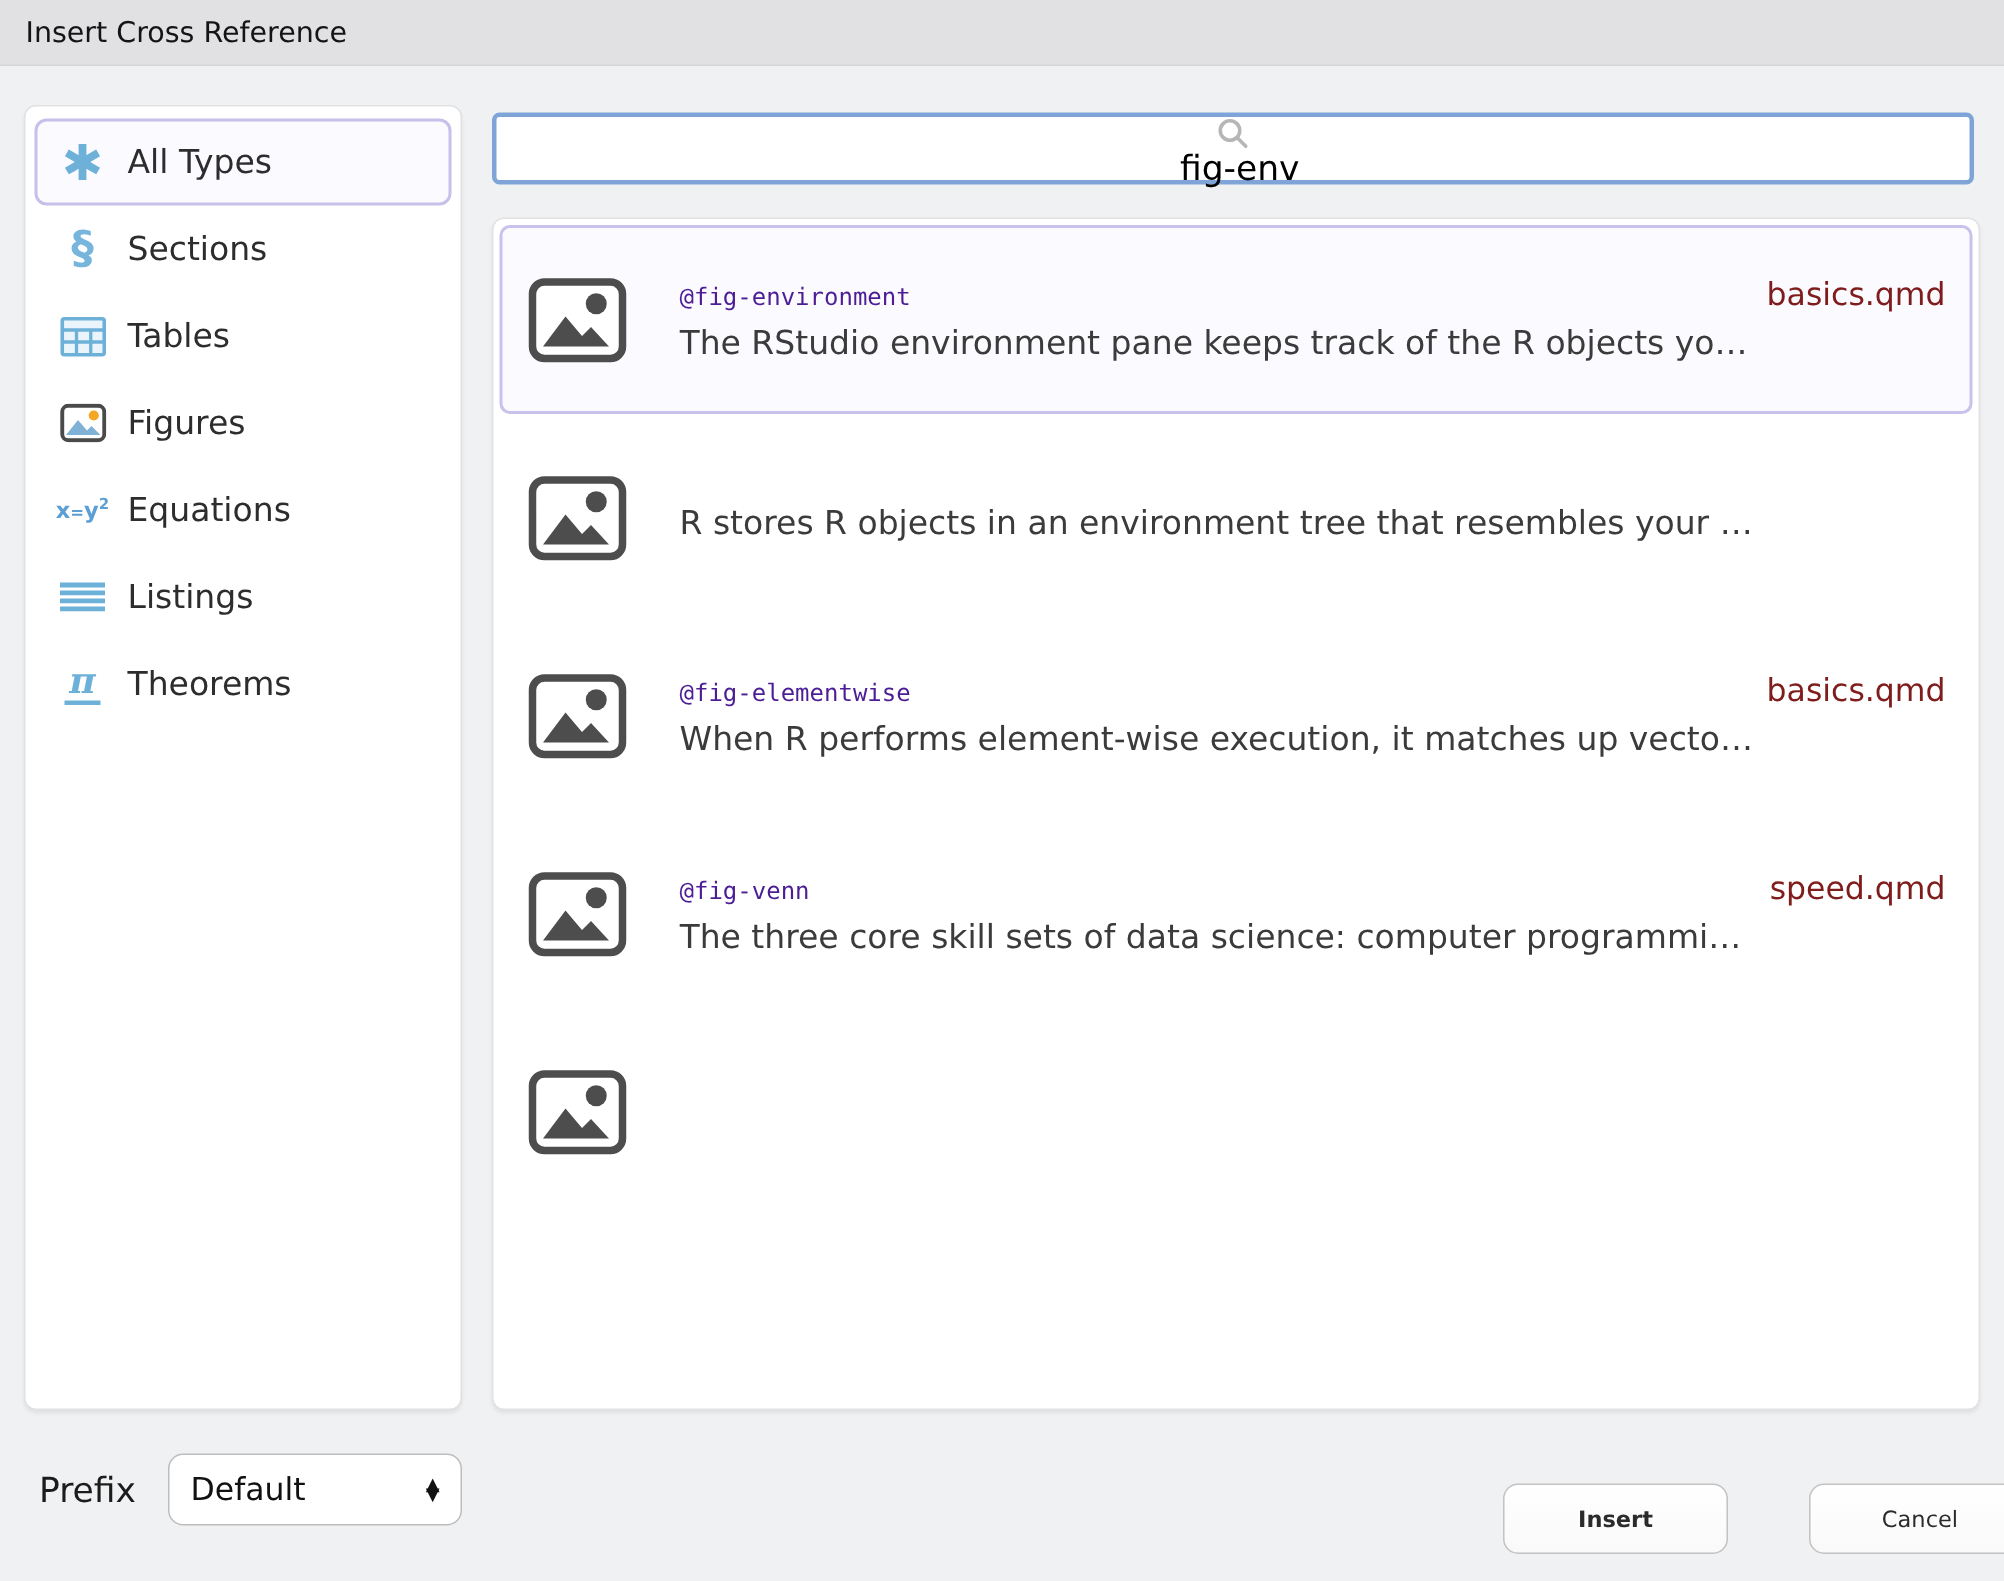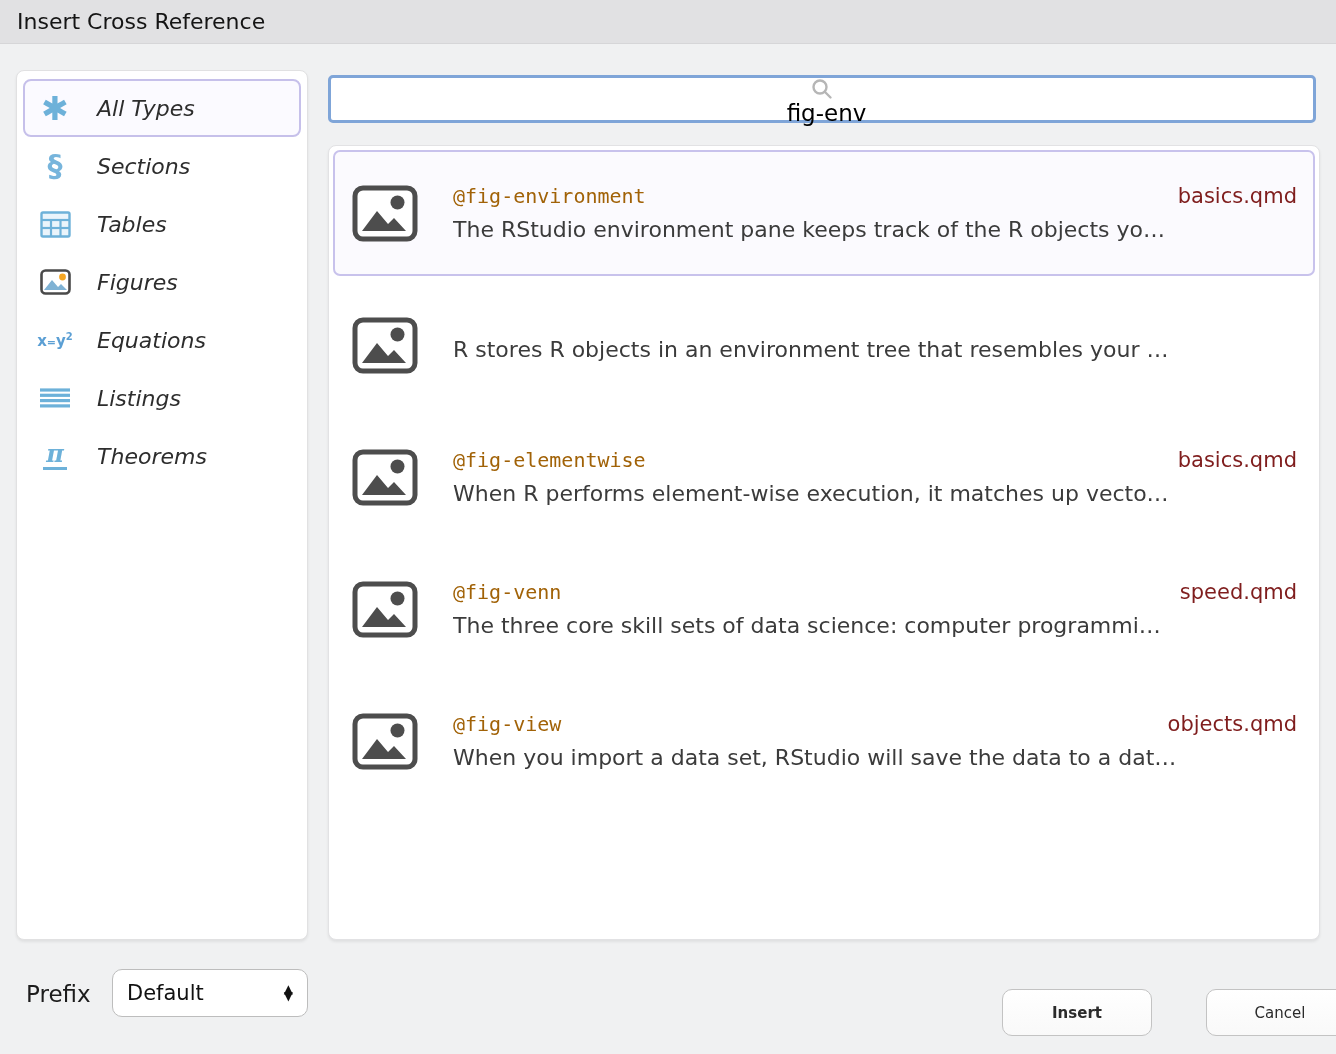--- a/index.html
+++ b/index.html
@@ -8,21 +8,21 @@
     background: #f0f1f2;
     font-family: "DejaVu Sans", "Liberation Sans", sans-serif;
     overflow: hidden;
   }
   .titlebar {
     position: absolute; left: 0; top: 0; right: 0; height: 44px;
     background: #e1e1e3;
     border-bottom: 1px solid #d6d6d8;
     display: flex; align-items: center;
     padding-left: 17px; box-sizing: border-box;
-    font-size: 22px; color: #141414;
+    font-size: 19px; color: #141414;
   }
   
   .sidebar-panel {
     position: absolute; left: 16px; top: 70px;
     width: 292px; height: 870px;
     background: #ffffff;
     border: 1px solid #e1e1e2;
     border-radius: 8px;
     box-shadow: 0 2px 3px rgba(0,0,0,0.07);
     padding: 8px 6px;
@@ -37,24 +37,23 @@
     cursor: default;
   }
   .sidebar-item.selected {
     border-color: #c6c0ea;
     background: #fbfaff;
   }
   .sidebar-item .icon-cell {
     width: 44px; display: flex; justify-content: center; align-items: center;
   }
   .sidebar-item .sb-label {
-    margin-left: 20px;
+    margin-left: 8px;
     font-size: 22px; color: #2d2d2d;
     white-space: nowrap;
-    font-style: italic;
   }
   .ic-asterisk { color: #6db1d9; font-size: 33px; line-height: 1; font-weight: bold; }
   .ic-section  { color: #77b5dc; font-size: 30px; line-height: 1; font-weight: bold; }
   .ic-eq {
     color: #5b9fd4; font-weight: bold; font-size: 15px; line-height: 1; white-space: nowrap;
   }
   .ic-eq .eq-sign { font-size: 11px; }
   .ic-eq sup { font-size: 10px; }
   .ic-theorem {
     color: #6db1d9; font-family: "DejaVu Serif", serif; font-style: italic;
@@ -106,21 +105,21 @@
     display: flex; align-items: center; justify-content: center;
   }
   .result-body {
     flex: 1; margin-left: 34px; min-width: 0;
   }
   .result-line1 {
     display: flex; align-items: baseline;
   }
   .result-id {
     font-family: "DejaVu Sans Mono", "Liberation Mono", monospace;
-    font-size: 20px; color: #a16207;
+    font-size: 16px; color: #4c1d95;
     white-space: nowrap;
   }
   .result-file {
     margin-left: auto;
     font-size: 21px; color: #7f1d1d;
     white-space: nowrap;
   }
   .result-desc {
     margin-top: 9px;
     font-size: 22px; color: #3b3b3b;
@@ -301,27 +300,20 @@
     </span>
   </div>
     <div class="result-row">
     <span class="result-icon-cell">
         <svg width="66" height="57" viewBox="0 0 66 57">
           <rect x="3" y="3" width="60" height="51" rx="8" fill="#fff" stroke="#4d4d4d" stroke-width="5"></rect>
           <circle cx="45.5" cy="17.5" r="7" fill="#4d4d4d"></circle>
           <path d="M10 46 L25 26 L36 39 L42 33 L54 46 Z" fill="#4d4d4d"></path>
         </svg>
       </span>
-    <span class="result-body">
-      <span class="result-line1">
-        <span class="result-id">@fig-view</span>
-        <span class="result-file">objects.qmd</span>
-      </span>
-      <div class="result-desc">When you import a data set, RStudio will save the data to a dat…</div>
-    </span>
   </div>
   </div>
 
 <div class="prefix-label">Prefix</div>
 
 <div class="prefix-select">
   <span>Default</span>
   <span class="spinner">
       <span>▲</span>
       <span>▼</span>

